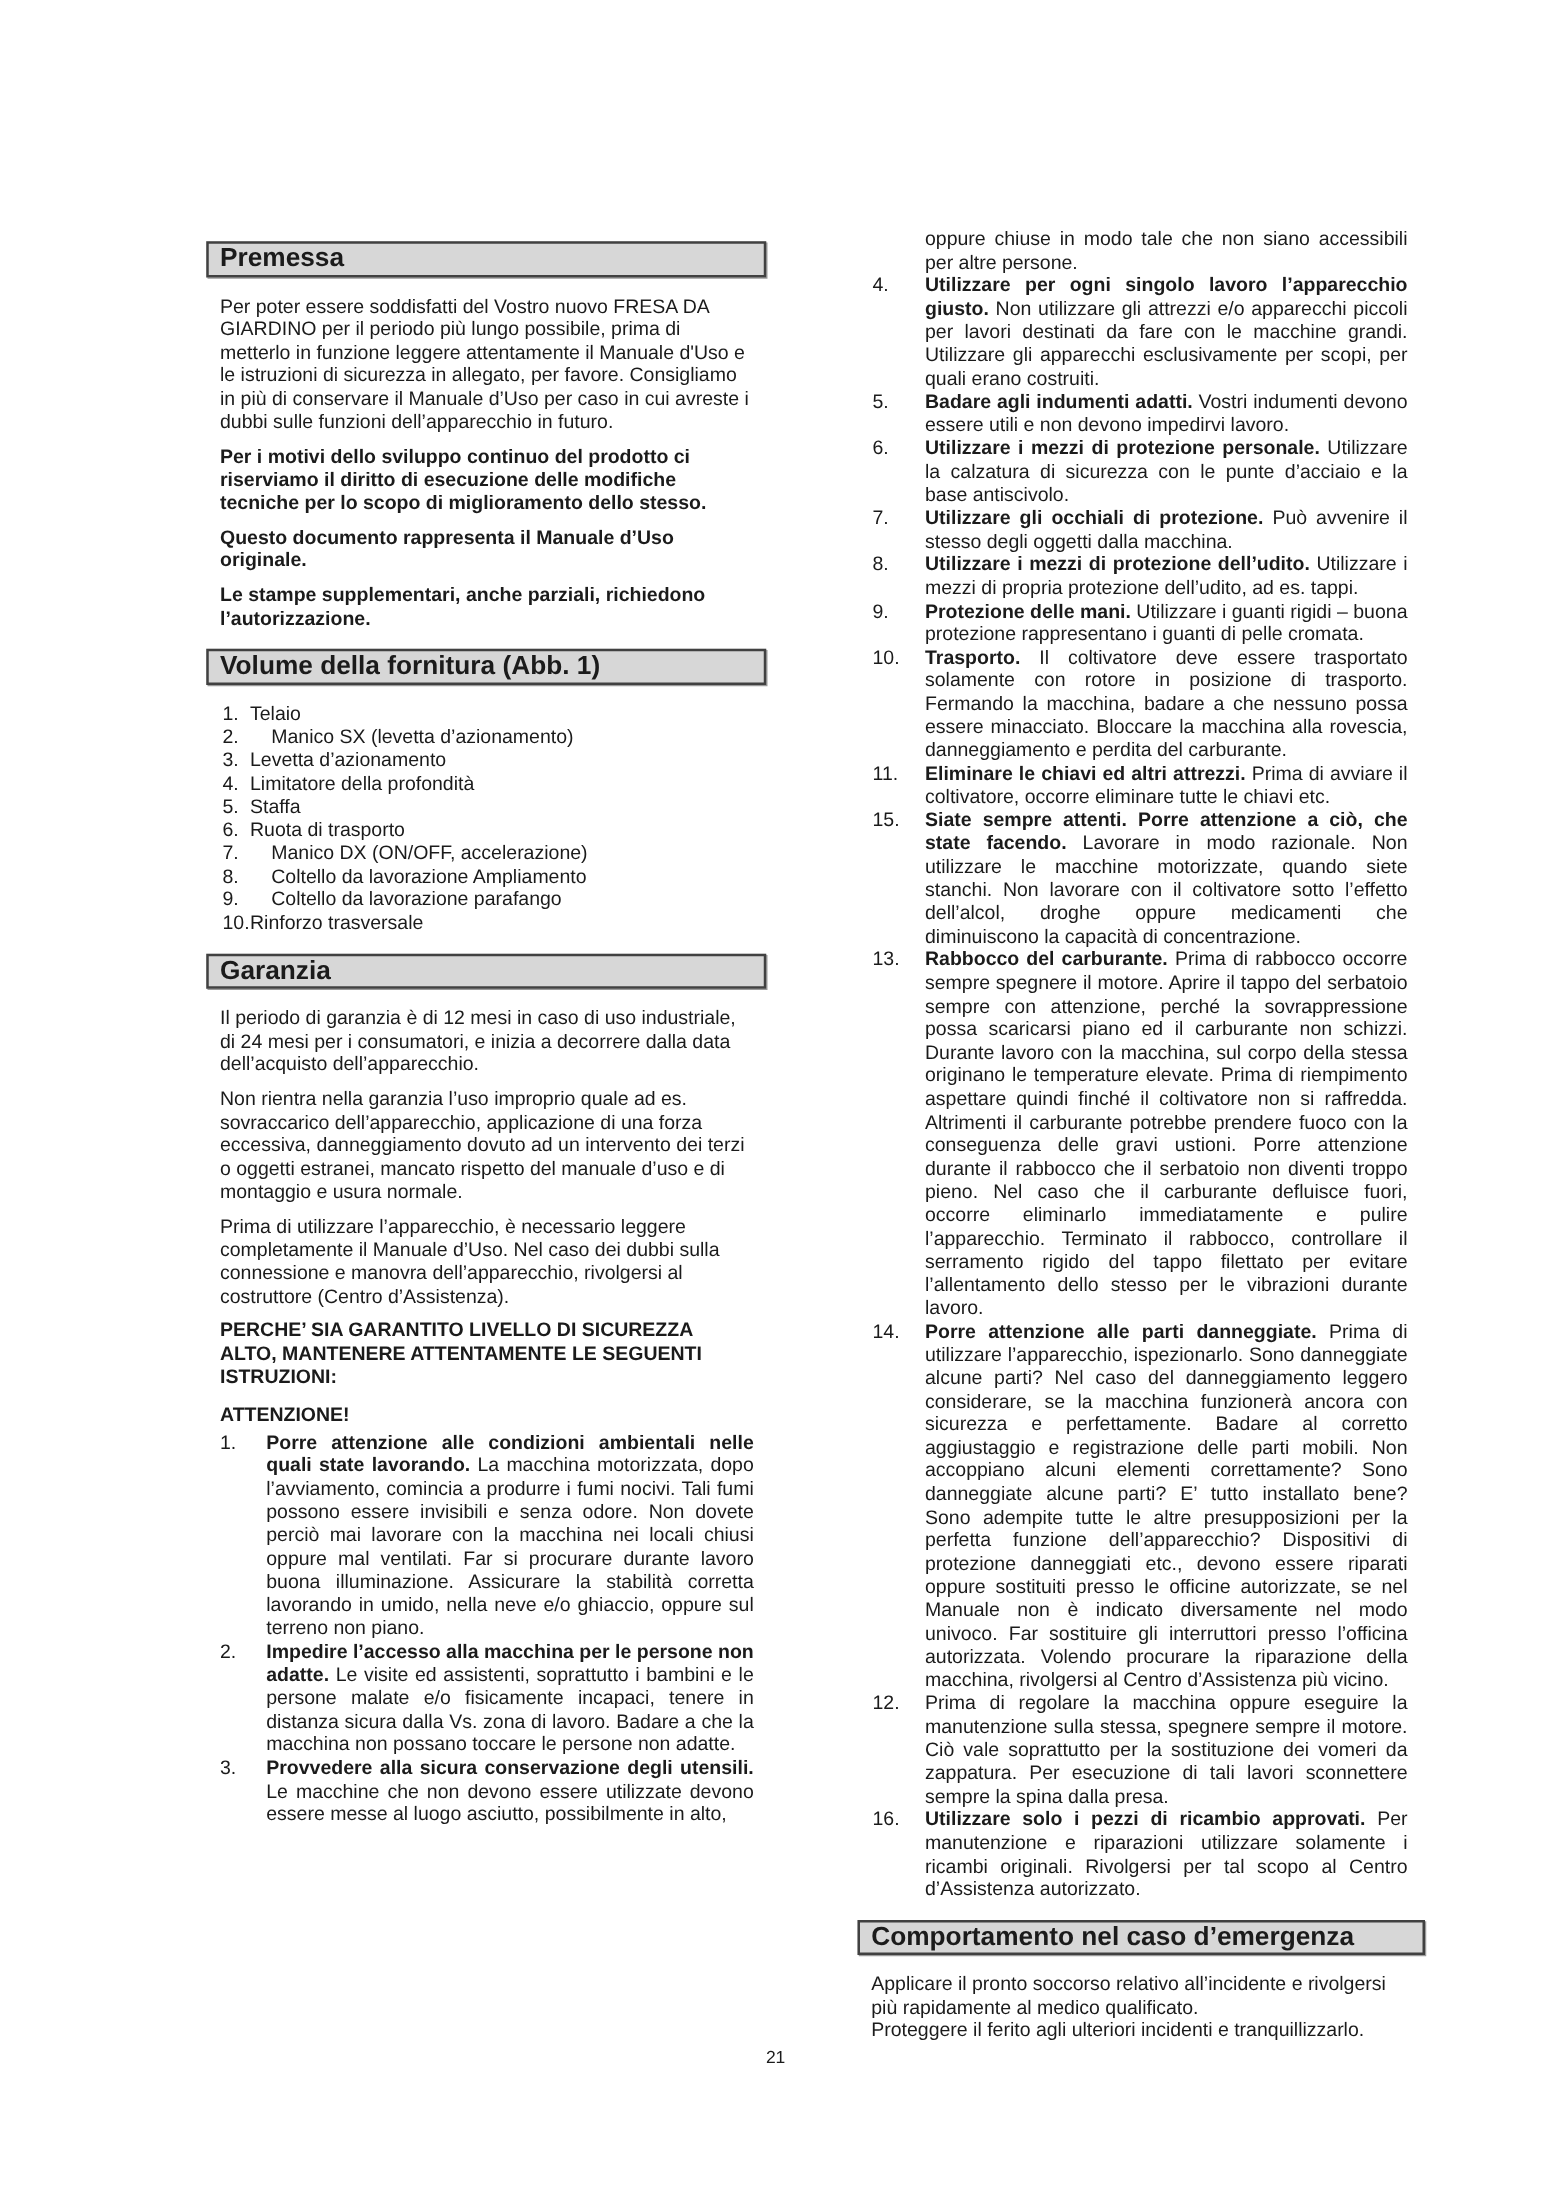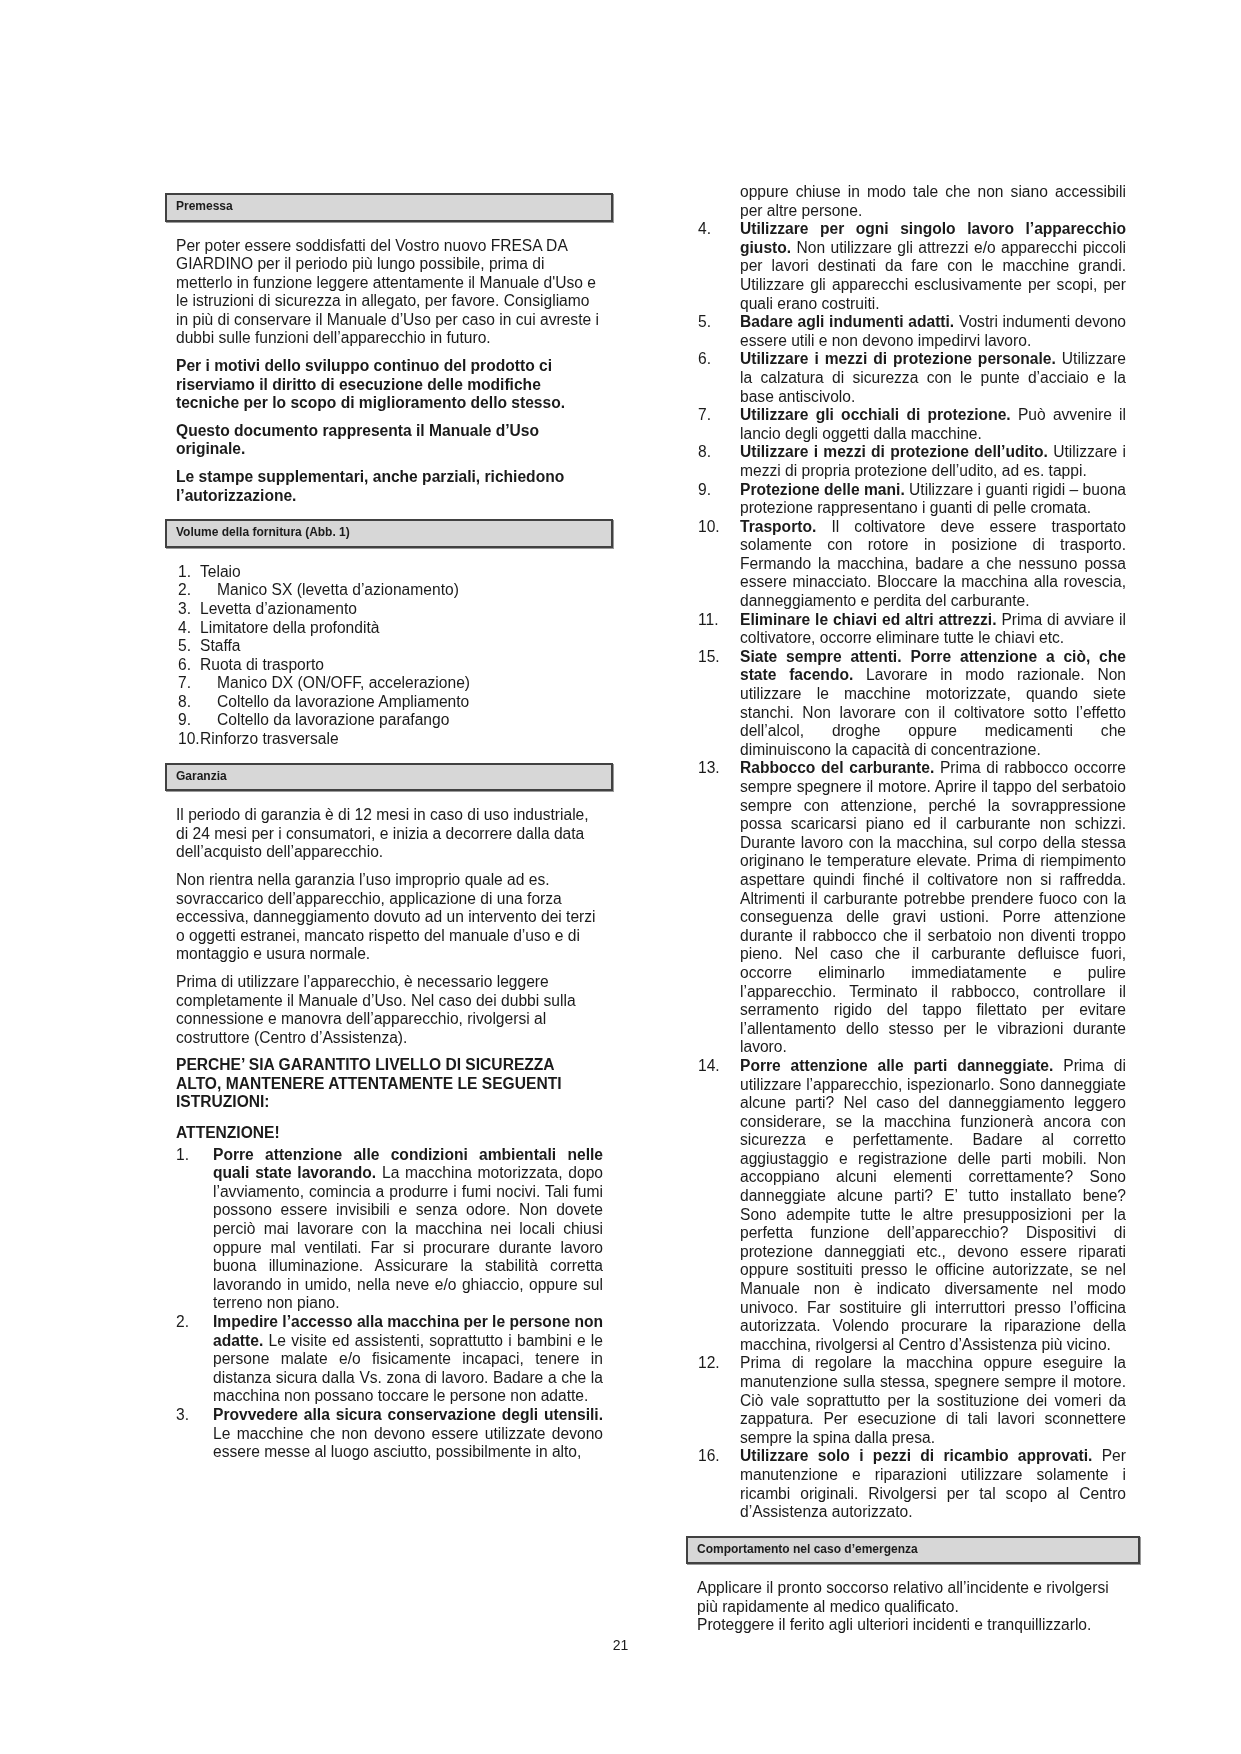--- a/index.html
+++ b/index.html
@@ -13,21 +13,21 @@
   }
   .col { position:absolute; }
   #col-left  { left:165px; top:193px; width:448px; }
   #col-right { left:686px; top:183px; width:454px; }
 
   .secbox {
     border:2px solid #414141;
     background:#d7d7d7;
     padding:2px 9px 3px 9px;
     font-weight:700;
-    font-size:12px; line-height:19.5px;
+    font-size:21px; line-height:19.5px;
     margin:14px 0 15px 0;
     box-shadow:1px 1px 0 #9a9a9a;
   }
   .secbox.first { margin-top:0; }
 
   .pwrap { padding-left:11px; padding-right:8px; }
   .pwrap p { margin-bottom:9px; }
   p.b { font-weight:700; }
   p.warn { font-weight:700; margin-bottom:12px; }
   p.att { font-weight:700; margin-bottom:3px; }
@@ -151,21 +151,21 @@
       <div class="li">
           <span class="num">5.</span>
           <span class="itxt"><b>Badare agli indumenti adatti.</b> <span>Vostri indumenti devono essere utili e non devono impedirvi lavoro.</span></span>
         </div>
       <div class="li">
           <span class="num">6.</span>
           <span class="itxt"><b>Utilizzare i mezzi di protezione personale.</b> <span>Utilizzare la calzatura di sicurezza con le punte d’acciaio e la base antiscivolo.</span></span>
         </div>
       <div class="li">
           <span class="num">7.</span>
-          <span class="itxt"><b>Utilizzare gli occhiali di protezione.</b> <span>Può avvenire il lancio degli oggetti dalla macchine.</span></span>
+          <span class="itxt"><b>Utilizzare gli occhiali di protezione.</b> <span>Può avvenire il stesso degli oggetti dalla macchina.</span></span>
         </div>
       <div class="li">
           <span class="num">8.</span>
           <span class="itxt"><b>Utilizzare i mezzi di protezione dell’udito.</b> <span>Utilizzare i mezzi di propria protezione dell’udito, ad es. tappi.</span></span>
         </div>
       <div class="li">
           <span class="num">9.</span>
           <span class="itxt"><b>Protezione delle mani.</b> <span>Utilizzare i guanti rigidi – buona protezione rappresentano i guanti di pelle cromata.</span></span>
         </div>
       <div class="li">

